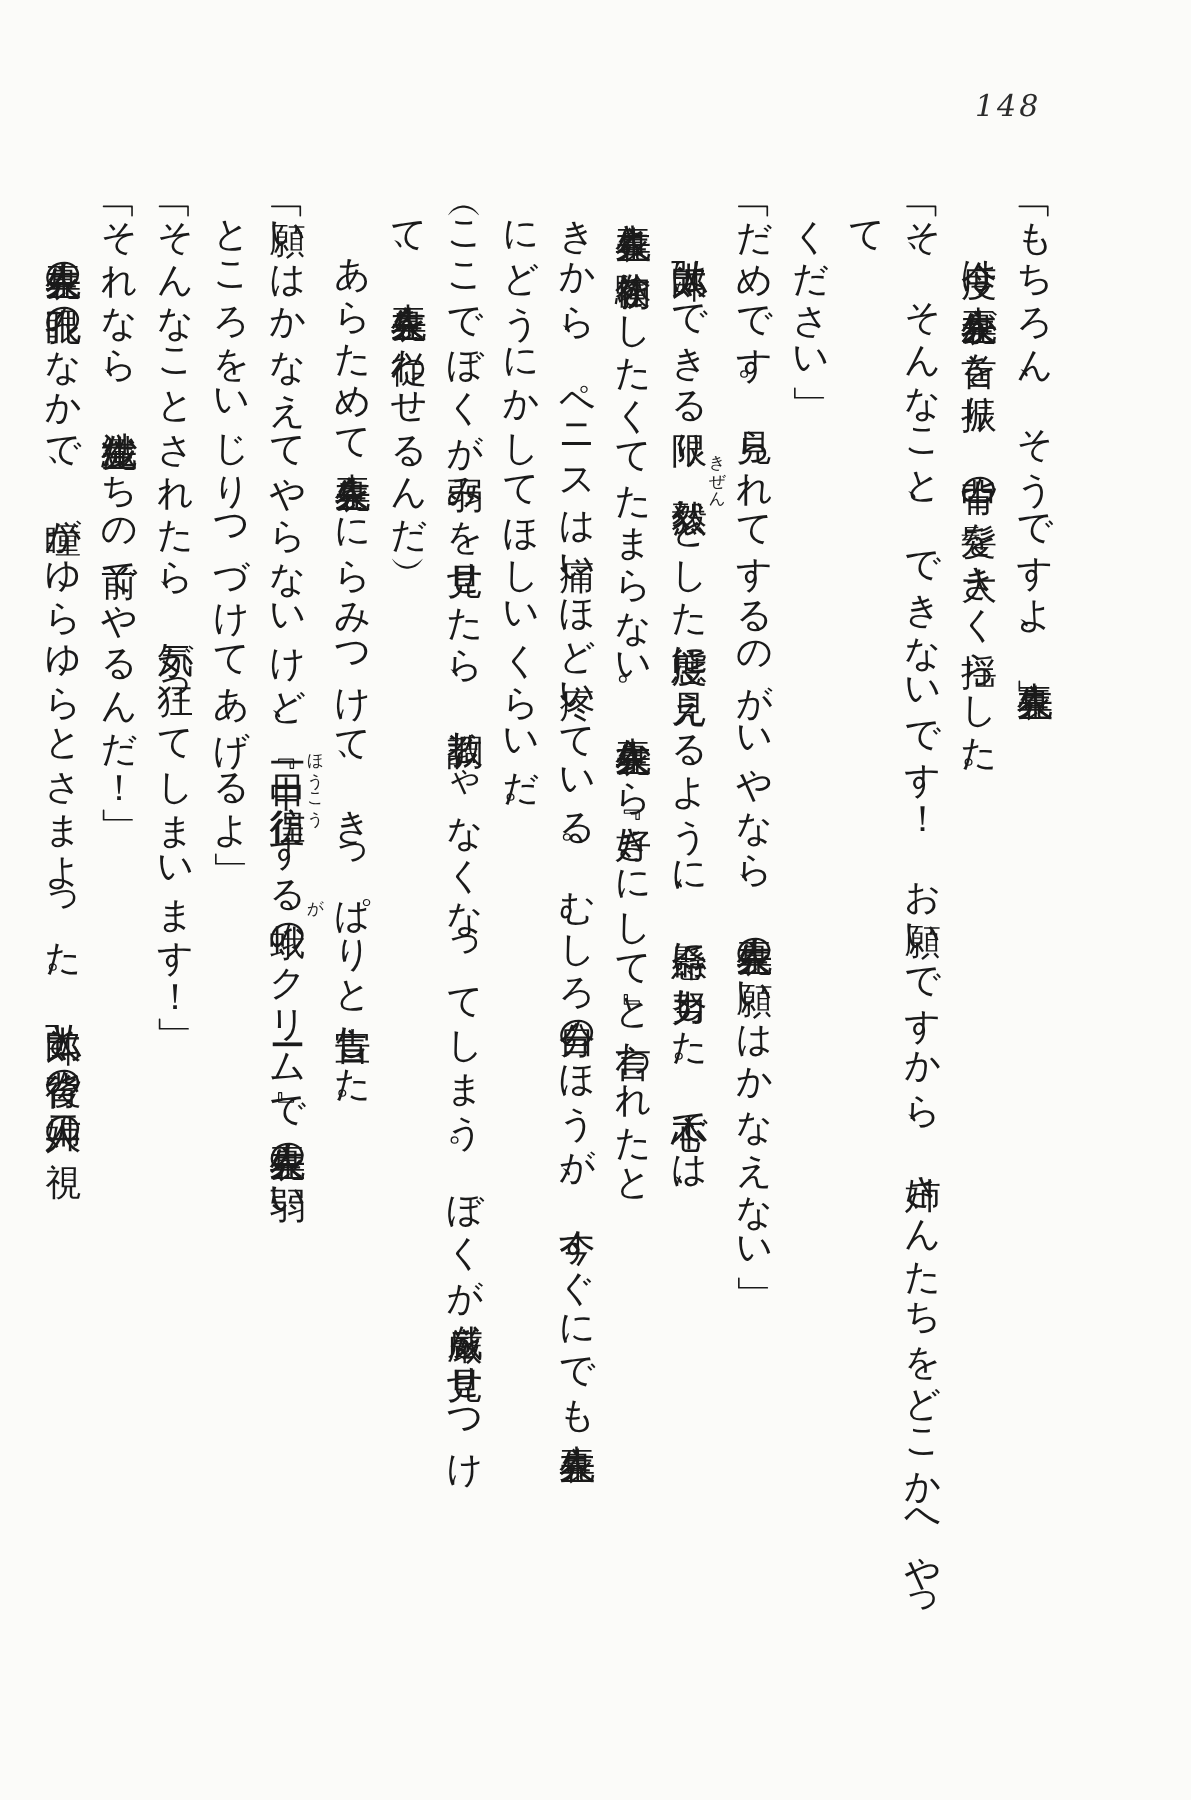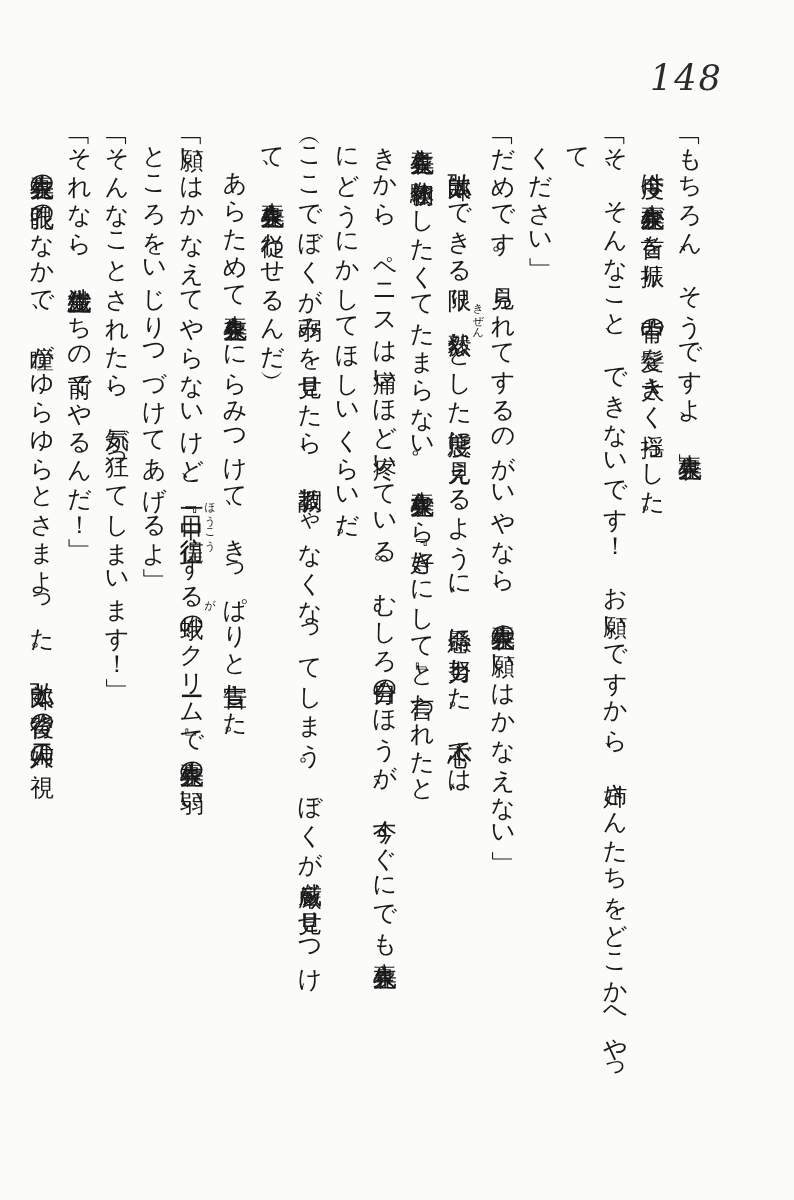--- a/index.html
+++ b/index.html
@@ -7,21 +7,21 @@
     width:794px;height:1200px;
     background:#fbfbf9;
     position:relative;
     overflow:hidden;
   }
   .page-num{
     position:absolute;
     top:58px;left:650px;
     font-family:"DejaVu Serif",serif;
     font-style:italic;
-    font-size:35px;
+    font-size:20px;
     letter-spacing:2px;
     color:#2b2b2b;
   }
   .tblock{
     position:absolute;
     top:130px;right:86px;
     width:636px;height:950px;
     writing-mode:vertical-rl;
     text-orientation:mixed;
     font-family:"DejaVu Serif",serif;

